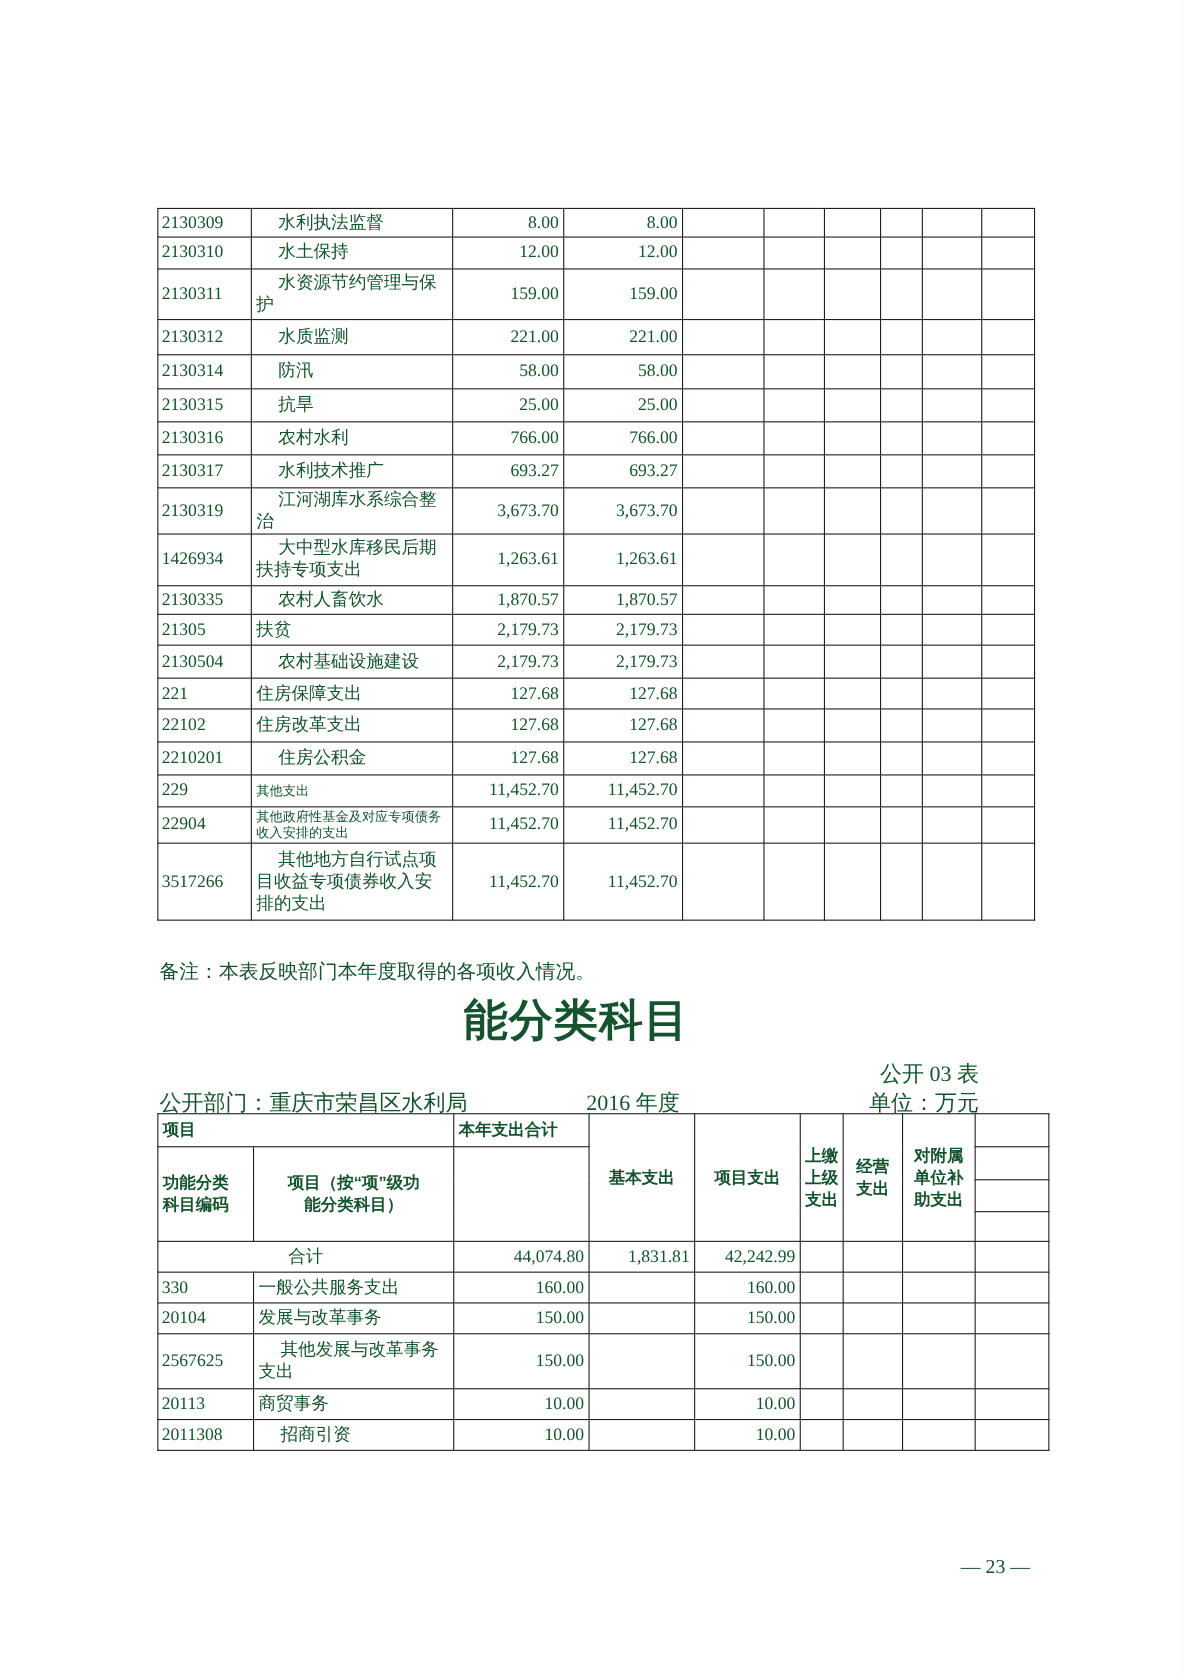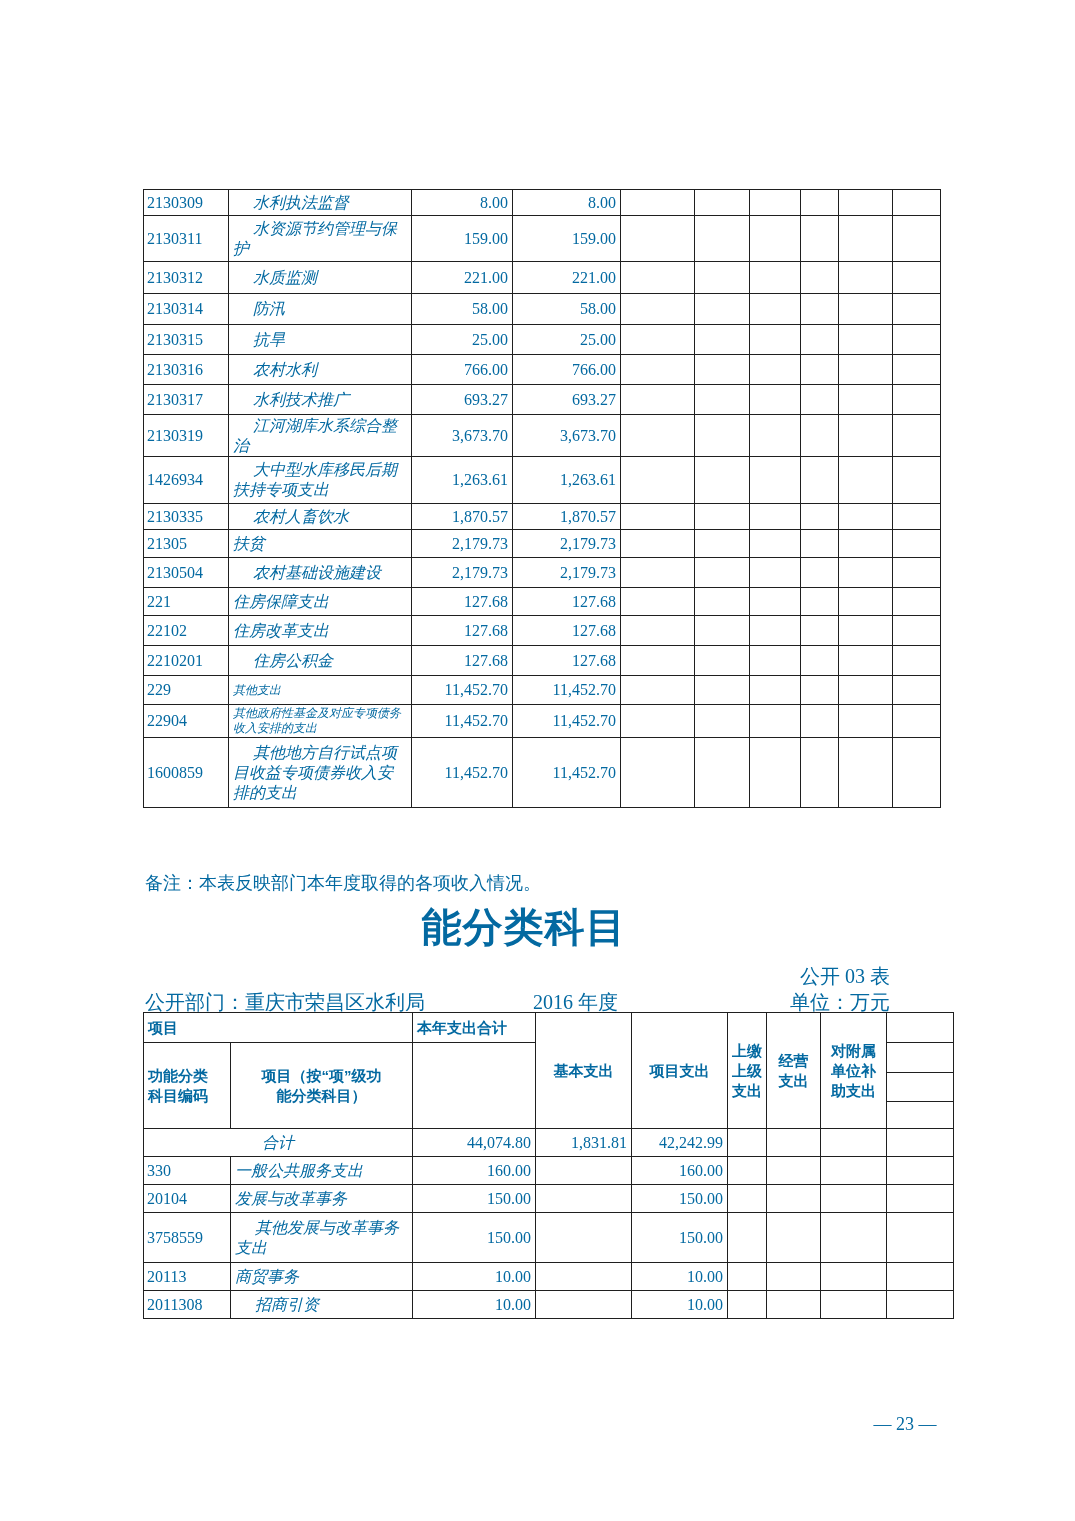--- a/index.html
+++ b/index.html
@@ -1,29 +1,29 @@
 <!DOCTYPE html>
 <html><head>
 <meta charset="utf-8">
 <style>
   html,body{margin:0;padding:0;background:#e8e8e8;}
   .sheet{
     position:relative;width:1075px;height:1521px;background:#ffffff;
     margin:0 auto;overflow:hidden;
-    font-family:"Liberation Serif","DejaVu Serif",serif;color:#0369a1;
+    font-family:"Liberation Serif","DejaVu Serif",serif;color:#14532d;
   }
   table{position:absolute;border-collapse:collapse;table-layout:fixed;background:#fff;}
   td{
     border:1.5px solid #1f1f1f;font-size:16px;line-height:20px;
     vertical-align:middle;padding:0;overflow:hidden;word-break:break-all;
   }
   #income-table{left:143px;top:189px;width:797px;}
   #expense-table{left:143px;top:1012px;width:810px;}
   .c-code{padding:0 2px 0 3px;}
-  .c-name{padding:0 4px;text-align:left;font-style:italic;}
+  .c-name{padding:0 4px;text-align:left;}
   .ind{text-indent:20px;}
   .sm{font-size:12px;line-height:15px;}
   .c-num{text-align:right;padding:0 4px 0 2px;}
   .tc{text-align:center;text-indent:0;}
   #expense-table thead td{
     font-family:"Liberation Sans","DejaVu Sans",sans-serif;font-weight:bold;
     font-size:15px;line-height:20px;white-space:pre-line;text-align:center;
     vertical-align:middle;
   }
   #expense-table thead td.hl{text-align:left;padding-left:4px;}
@@ -64,20 +64,32 @@
           <td class="c-name ind">水利执法监督</td>
           <td class="c-num">8.00</td>
           <td class="c-num">8.00</td>
           <td></td>
           <td></td>
           <td></td>
           <td></td>
           <td></td>
           <td></td>
         </tr>
+        <tr style="height: 29px;">
+          <td class="c-code">2130310</td>
+          <td class="c-name ind">水土保持</td>
+          <td class="c-num">12.00</td>
+          <td class="c-num">12.00</td>
+          <td></td>
+          <td></td>
+          <td></td>
+          <td></td>
+          <td></td>
+          <td></td>
+        </tr>
         <tr style="height: 46px;">
           <td class="c-code">2130311</td>
           <td class="c-name ind">水资源节约管理与保护</td>
           <td class="c-num">159.00</td>
           <td class="c-num">159.00</td>
           <td></td>
           <td></td>
           <td></td>
           <td></td>
           <td></td>
@@ -257,21 +269,21 @@
           <td class="c-num">11,452.70</td>
           <td class="c-num">11,452.70</td>
           <td></td>
           <td></td>
           <td></td>
           <td></td>
           <td></td>
           <td></td>
         </tr>
         <tr style="height: 70px;">
-          <td class="c-code">1600859</td>
+          <td class="c-code">3517266</td>
           <td class="c-name ind">其他地方自行试点项目收益专项债券收入安排的支出</td>
           <td class="c-num">11,452.70</td>
           <td class="c-num">11,452.70</td>
           <td></td>
           <td></td>
           <td></td>
           <td></td>
           <td></td>
           <td></td>
         </tr>
@@ -357,21 +369,21 @@
           <td class="c-name">发展与改革事务</td>
           <td class="c-num">150.00</td>
           <td class="c-num"></td>
           <td class="c-num">150.00</td>
           <td></td>
           <td></td>
           <td></td>
           <td></td>
         </tr>
         <tr style="height: 50px;">
-          <td class="c-code">3758559</td>
+          <td class="c-code">2567625</td>
           <td class="c-name ind">其他发展与改革事务支出</td>
           <td class="c-num">150.00</td>
           <td class="c-num"></td>
           <td class="c-num">150.00</td>
           <td></td>
           <td></td>
           <td></td>
           <td></td>
         </tr>
         <tr style="height: 28px;">

